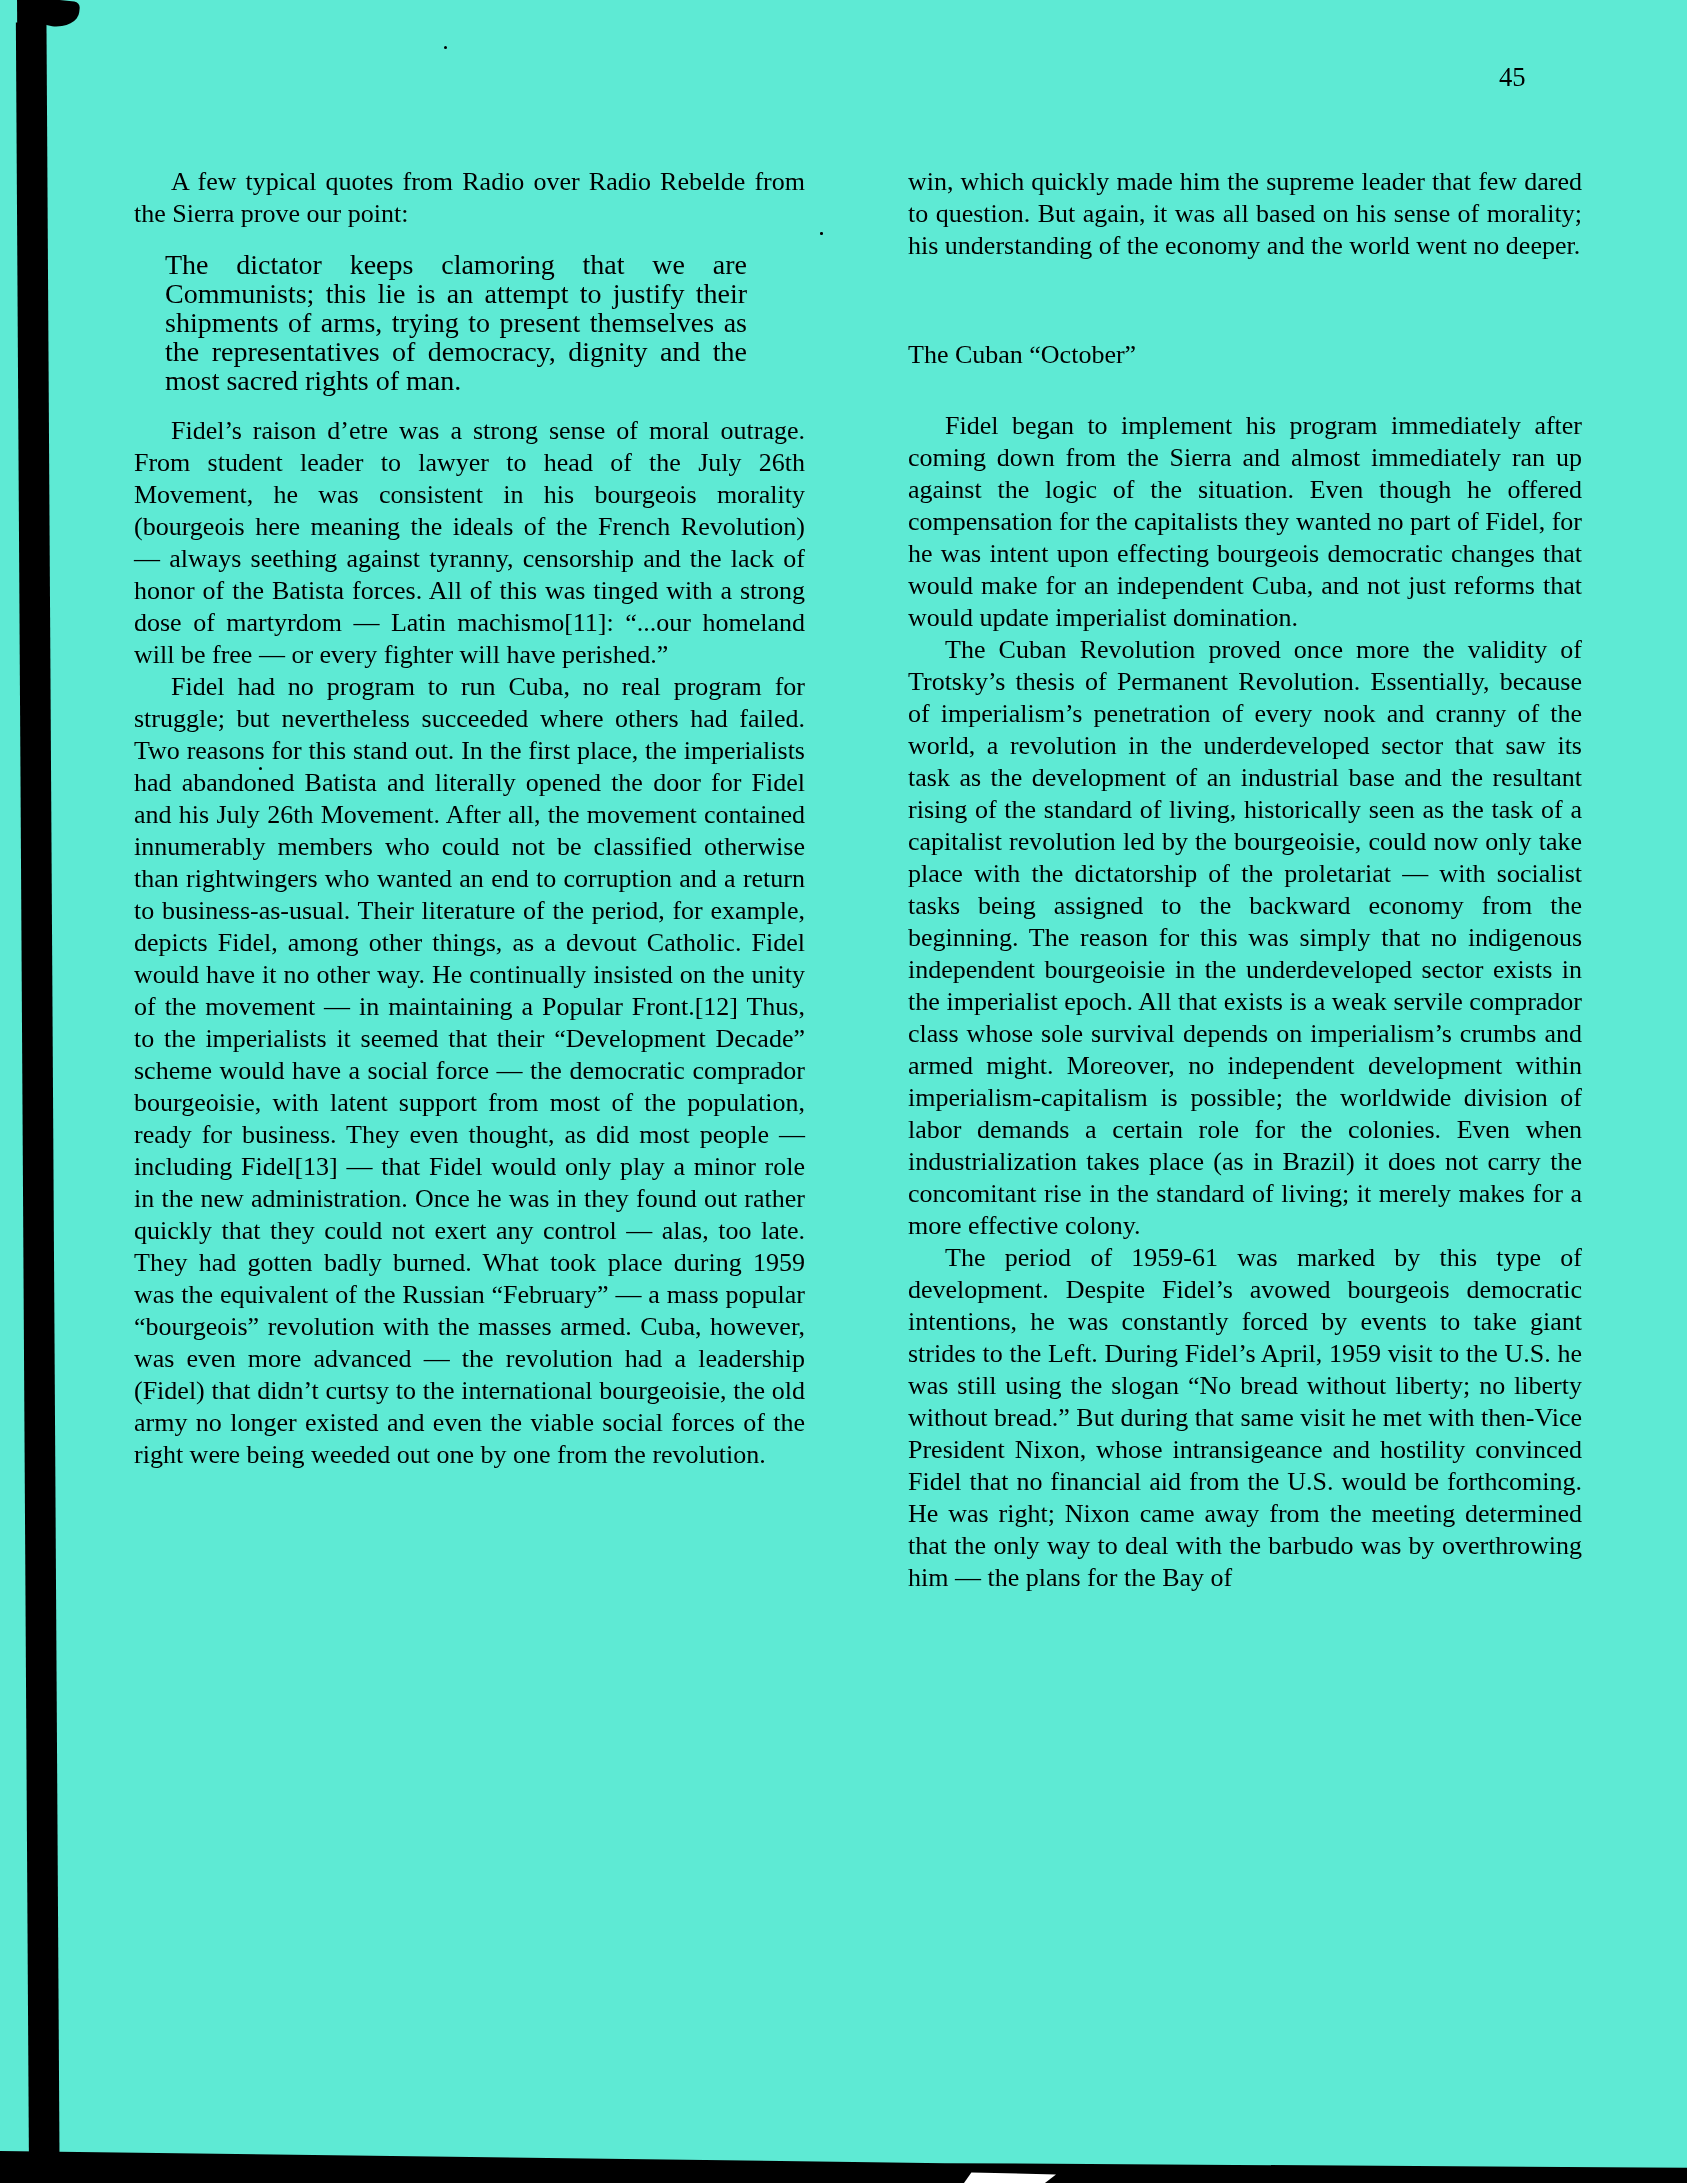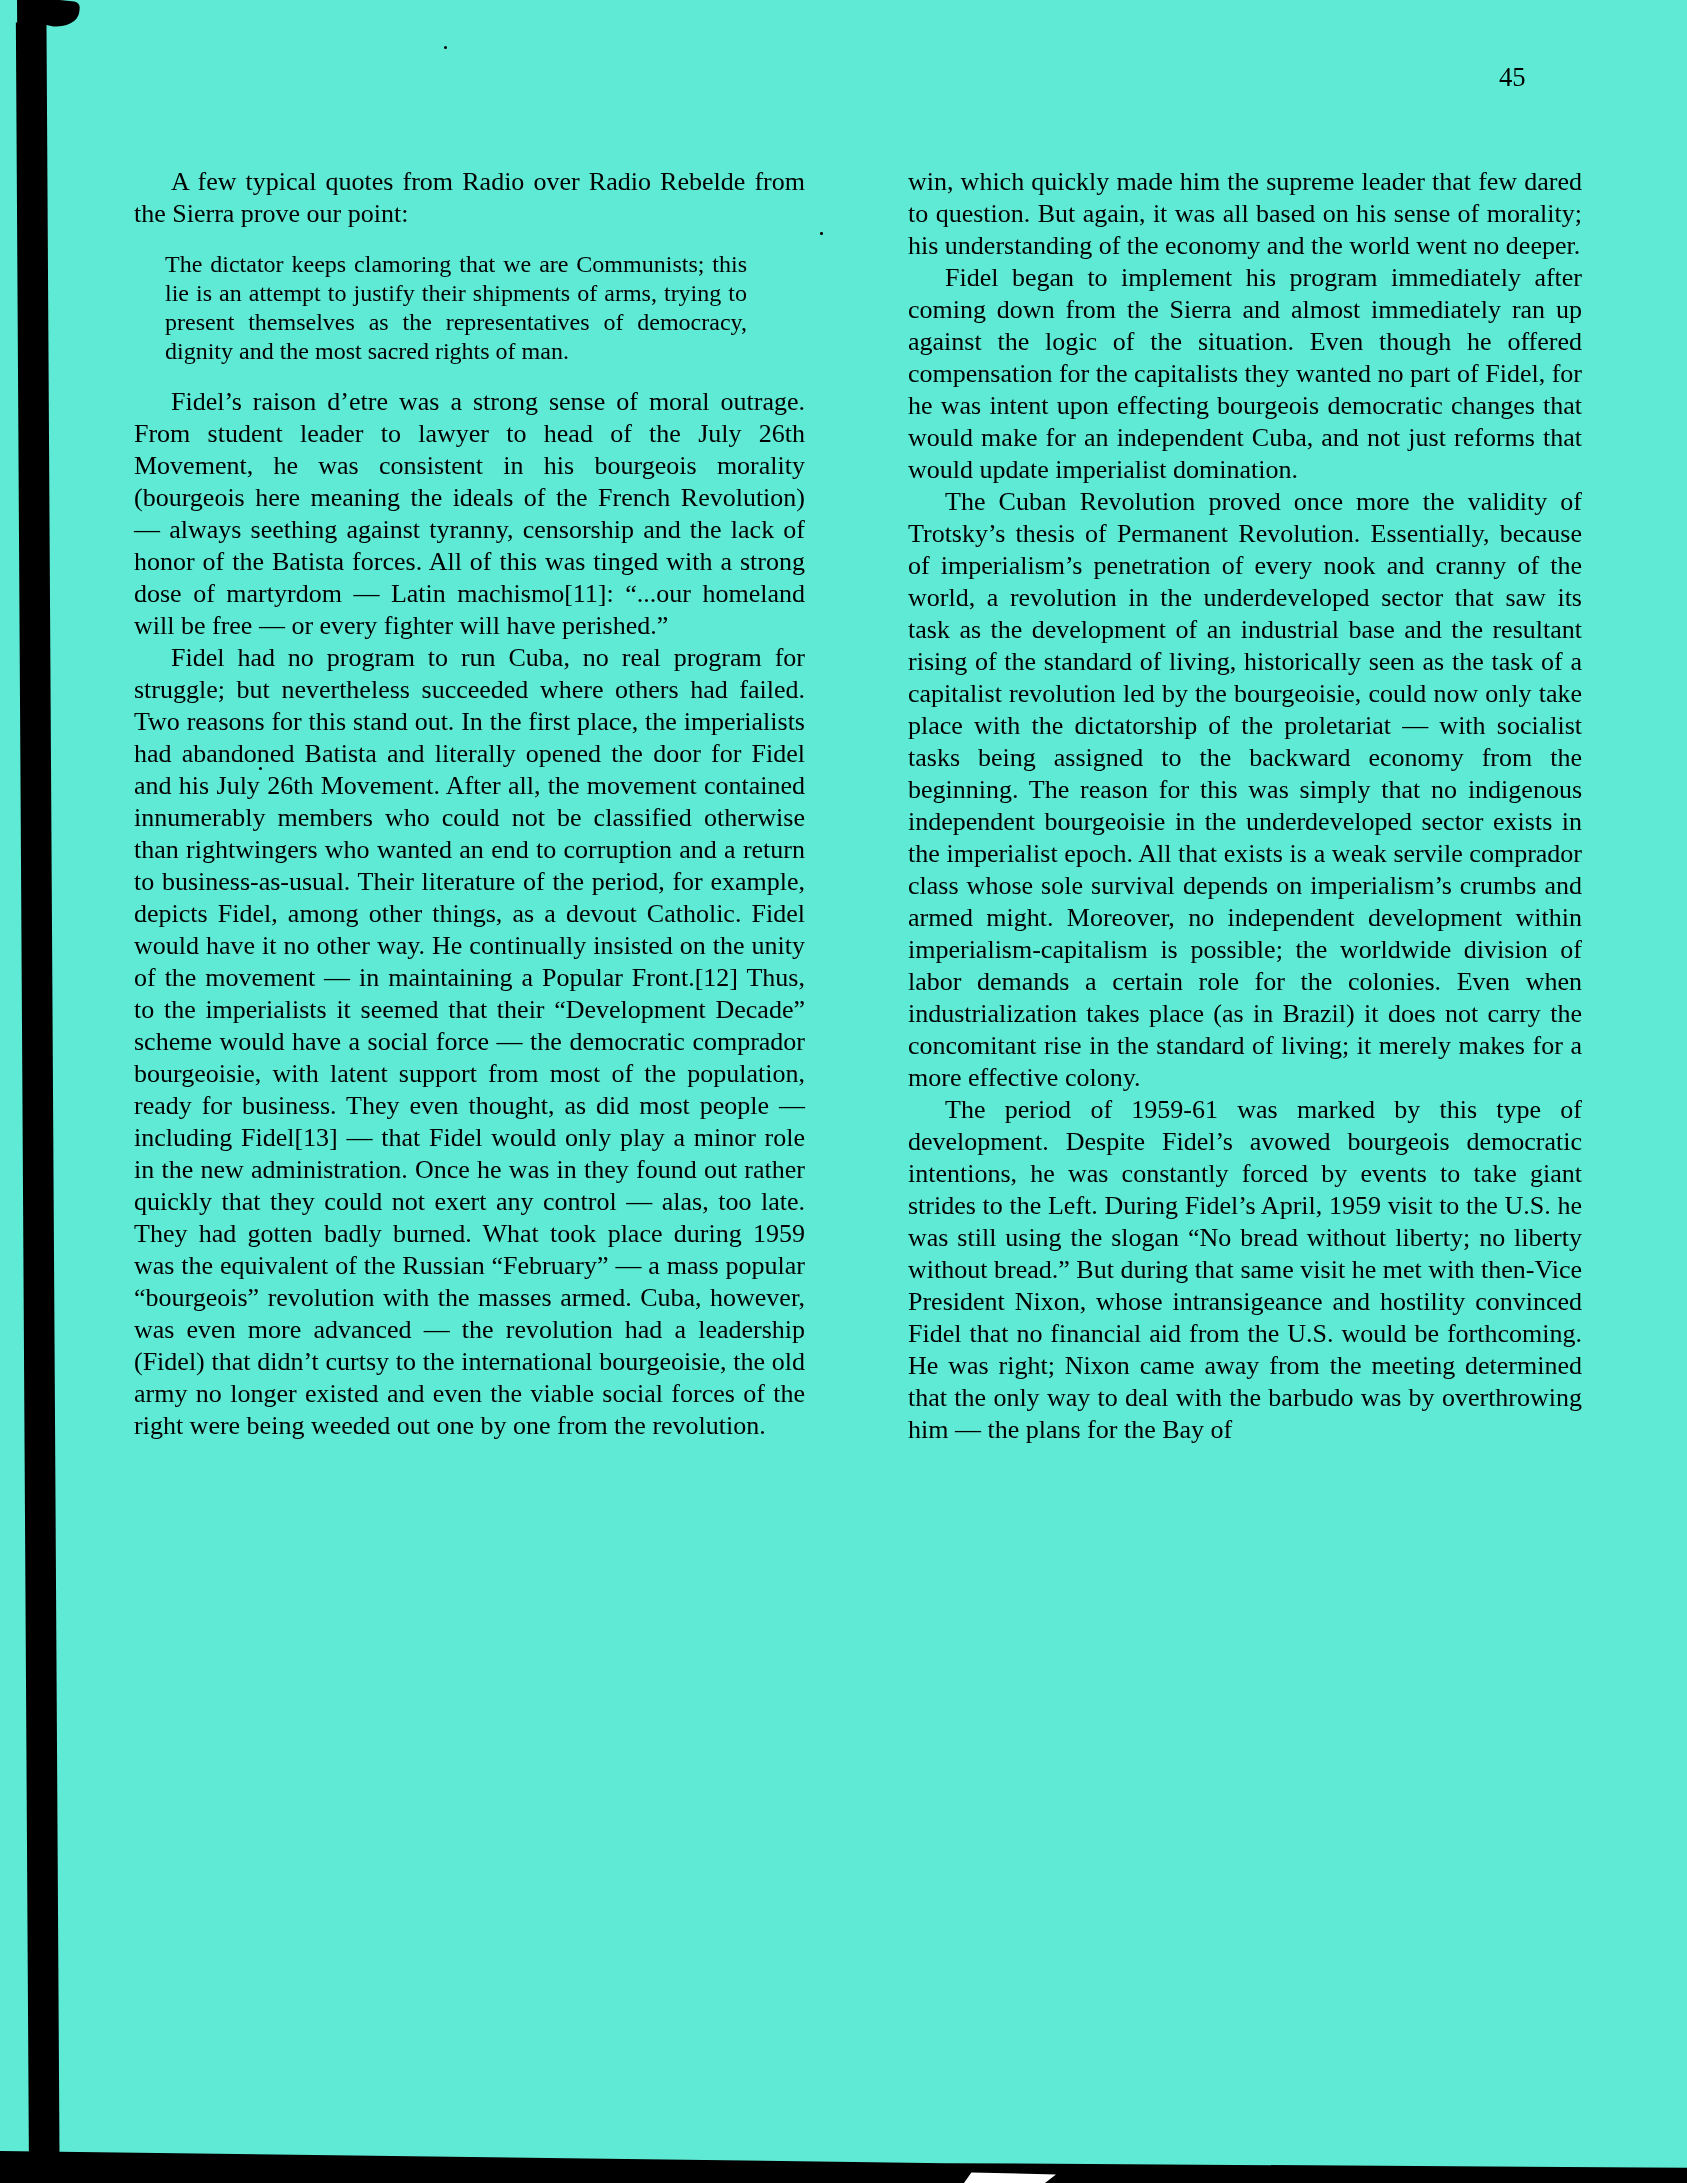--- a/index.html
+++ b/index.html
@@ -78,21 +78,21 @@
 
   .col p.body {
     margin: 0;
     text-indent: 37px;
   }
   .col p.body.noindent { text-indent: 0; }
 
   .col blockquote.quote {
     margin: 20px 15px 20px 31px;
     width: 582px;
-    font-size: 24px;
+    font-size: 28px;
     line-height: 29px;
     text-align: justify;
   }
 
   .col h2.heading {
     margin: 78px 0 41px 0;
     font-size: 26px;
     line-height: 29px;
     font-weight: bold;
     text-align: left;
@@ -112,20 +112,21 @@
   <div class="page-number">45</div>
 
   <div class="col col-left">
       <p class="body"><span>A few typical quotes from Radio over </span><b>Radio Rebelde</b><span> from the Sierra prove our point:</span></p>
       <blockquote class="quote"><span>The dictator keeps clamoring that we are Communists; this lie is an attempt to justify their shipments of arms, trying to present themselves as the representatives of democracy, dignity and the most sacred rights of man.</span></blockquote>
       <p class="body"><span>Fidel’s raison d’etre was a strong sense of moral outrage. From student leader to lawyer to head of the July 26th Movement, he was consistent in his bourgeois morality (bourgeois here meaning the ideals of the French Revolution) — always seething against tyranny, censorship and the lack of honor of the Batista forces. All of this was tinged with a strong dose of martyrdom — Latin </span><b>machismo</b><span>[11]: “...our homeland will be free — or every fighter will have perished.”</span></p>
       <p class="body"><span>Fidel had no program to run Cuba, no real program for struggle; but nevertheless succeeded where others had failed. Two reasons for this stand out. In the first place, the imperialists had abandoned Batista and literally opened the door for Fidel and his July 26th Movement. After all, the movement contained innumerably members who could not be classified otherwise than rightwingers who wanted an end to corruption and a return to business-as-usual. Their literature of the period, for example, depicts Fidel, among other things, as a devout Catholic. Fidel would have it no other way. He continually insisted on the unity of the movement — in maintaining a </span><b>Popular Front.</b><span>[12] Thus, to the imperialists it seemed that their “Development Decade” scheme would have a social force — the democratic comprador bourgeoisie, with latent support from most of the population, ready for business. They even thought, as did most people — including Fidel[13] — that Fidel would only play a minor role in the new administration. Once he was in they found out rather quickly that they could not exert any control — alas, too late. They had gotten badly burned. What took place during 1959 was the equivalent of the Russian “February” — a mass popular “bourgeois” revolution with the masses armed. Cuba, however, was even more advanced — the revolution had a leadership (Fidel) that didn’t curtsy to the international bourgeoisie, the old army no longer existed and even the viable social forces of the right were being weeded out one by one from the revolution.</span></p>
     </div>
   <div class="col col-right">
       <p class="body noindent"><span>win, which quickly made him the supreme leader that few dared to question. But again, it was all based on his sense of morality; his understanding of the economy and the world went no deeper.</span></p>
+      <h2 class="heading"><b>The Cuban “October”</b></h2>
       <p class="body"><span>Fidel began to implement his program immediately after coming down from the Sierra and almost immediately ran up against the logic of the situation. Even though he offered compensation for the capitalists they wanted no part of Fidel, for he was intent upon effecting bourgeois democratic changes that would make for an independent Cuba, and not just reforms that would update imperialist domination.</span></p>
       <p class="body"><span>The Cuban Revolution proved once more the validity of Trotsky’s thesis of Permanent Revolution. Essentially, because of imperialism’s penetration of every nook and cranny of the world, a revolution in the underdeveloped sector that saw its task as the development of an industrial base and the resultant rising of the standard of living, historically seen as the task of a capitalist revolution led by the bourgeoisie, could now only take place with the dictatorship of the proletariat — with </span><b>socialist</b><span> tasks being assigned to the backward economy from the beginning. The reason for this was simply that no indigenous independent bourgeoisie in the underdeveloped sector exists in the imperialist epoch. All that exists is a weak servile comprador class whose sole survival depends on imperialism’s crumbs and armed might. Moreover, no independent development within imperialism-capitalism is possible; the worldwide division of labor demands a certain role for the colonies. Even when industrialization takes place (as in Brazil) it does not carry the concomitant rise in the standard of living; it merely makes for a more effective colony.</span></p>
       <p class="body"><span>The period of 1959-61 was marked by this type of development. Despite Fidel’s avowed bourgeois democratic intentions, he was constantly forced by events to take giant strides to the Left. During Fidel’s April, 1959 visit to the U.S. he was still using the slogan “No bread without liberty; no liberty without bread.” But during that same visit he met with then-Vice President Nixon, whose intransigeance and hostility convinced Fidel that no financial aid from the U.S. would be forthcoming. He was right; Nixon came away from the meeting determined that the only way to deal with the </span><b>barbudo</b><span> was by overthrowing him — the plans for the Bay of</span></p>
     </div>
 
   <div class="speck" style="left:259px; top:767px; width:3.3px; height:3.3px;"></div>
   <div class="speck" style="left:820px; top:232px; width:2.7px; height:2.7px;"></div>
   <div class="speck" style="left:444px; top:46px; width:3.3px; height:3.3px;"></div>
 
   <div class="bottom-band"></div>

